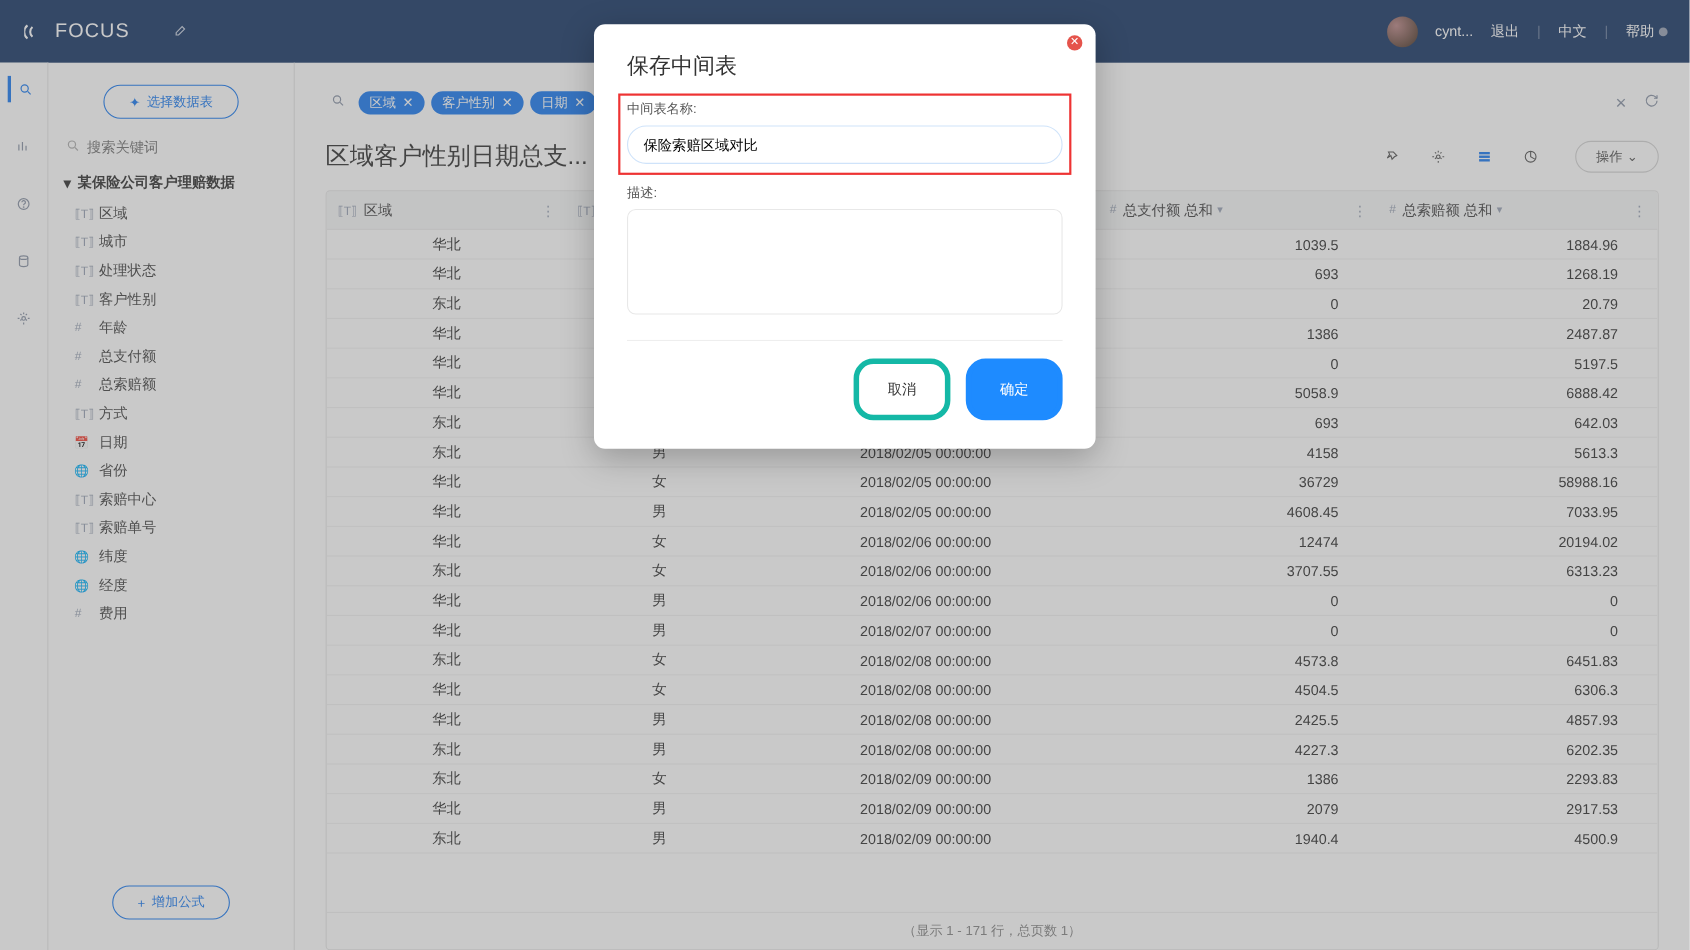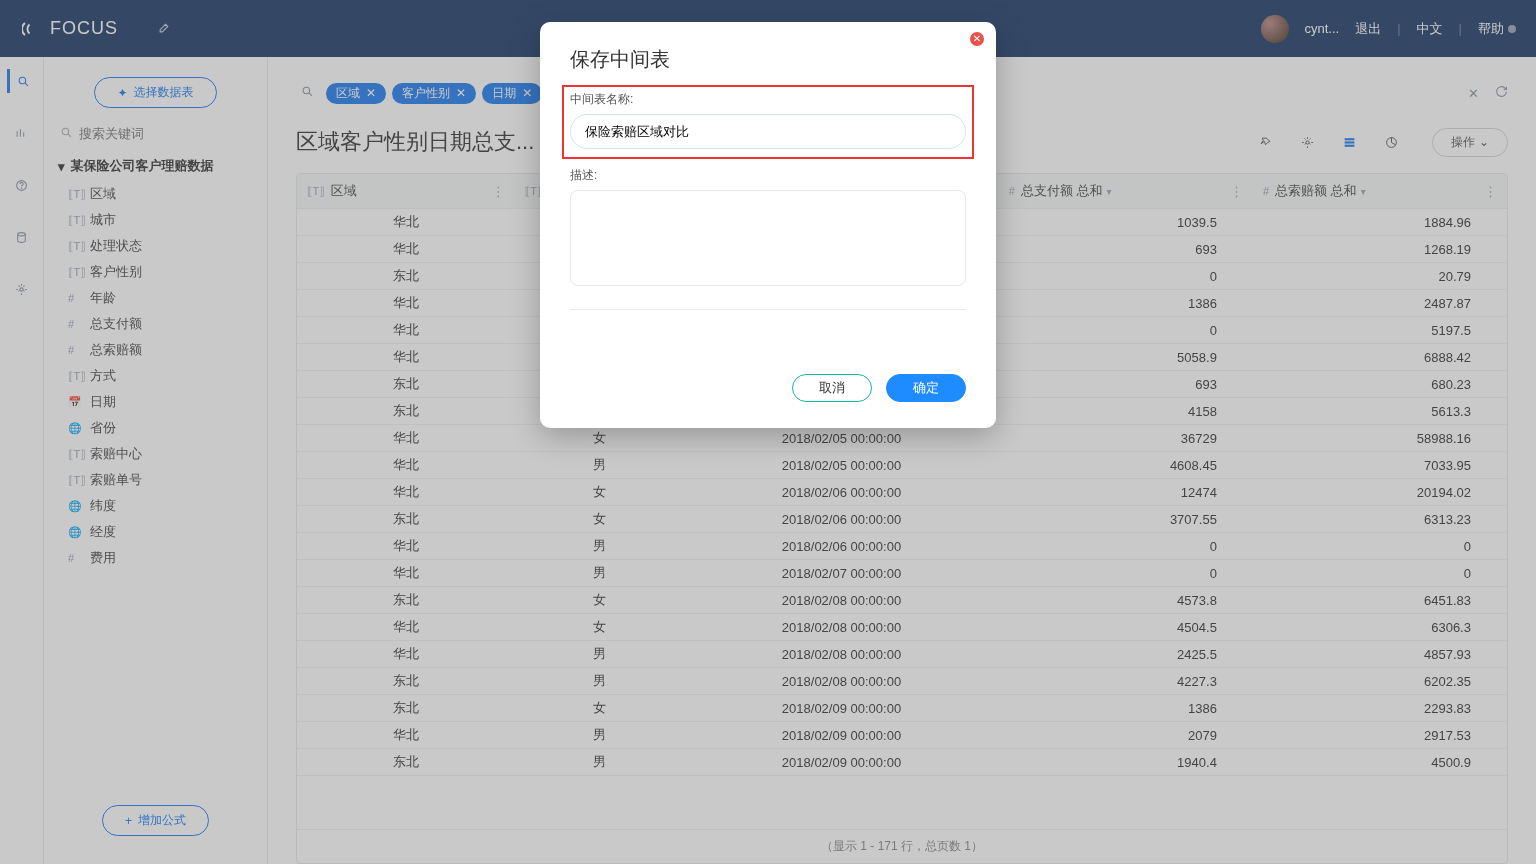--- a/index.html
+++ b/index.html
@@ -57,21 +57,21 @@
 .overlay { position:absolute; inset:0; background:rgba(100,100,100,0.35); display:flex; align-items:flex-start; justify-content:center; }
 .modal { margin-top:22px; width:456px; background:#fff; border-radius:10px; box-shadow:0 8px 30px rgba(0,0,0,0.25); padding:24px 30px 26px; position:relative;}
 .modal .close { position:absolute; top:10px; right:12px; width:14px; height:14px; border-radius:50%; background:#e5534b; color:#fff; font-size:10px; line-height:14px; text-align:center; cursor:pointer;}
 .modal h2 { font-size:20px; font-weight:500; margin-bottom:18px;}
 .modal label { font-size:12px; color:#555; display:block; margin-bottom:6px;}
 .field-group { border:2px solid #e33; padding:4px 6px 8px; margin:-6px -8px 8px;}
 .field-group .modal-input { width:100%; border:1px solid #cfe3fa; border-radius:18px; padding:9px 14px; font-size:13px; outline:none;}
 .modal textarea { width:100%; height:96px; border:1px solid #e8e8e8; border-radius:8px; padding:10px; resize:none; outline:none; font-size:13px;}
 .modal hr { border:none; border-top:1px solid #eee; margin:20px 0 16px;}
 .modal .actions { display:flex; justify-content:flex-end; gap:14px;}
-.btn { border-radius:18px; padding:4px 26px; font-size:13px; cursor:pointer; border:1px solid #14b8a6; background:#fff;margin-top:48px;}
+.btn { border-radius:18px; padding:14px 26px; font-size:13px; cursor:pointer; border:5px solid #14b8a6; background:#fff;}
 .btn.primary { background:#1e8bff; color:#fff; border-color:#1e8bff;}
 svg { width:1em; height:1em; }
 </style>
 </head>
 <body>
 
 <div class="app">
   <div class="topbar">
     <div class="logo">
       <span class="logo-icon">
@@ -351,21 +351,21 @@
               <div class="td col-gender">女</div>
               <div class="td col-date">2018/02/03 00:00:00</div>
               <div class="td col-pay">5058.9</div>
               <div class="td col-claim">6888.42</div>
             </div>
             <div class="tr">
               <div class="td col-region">东北</div>
               <div class="td col-gender">女</div>
               <div class="td col-date">2018/02/03 00:00:00</div>
               <div class="td col-pay">693</div>
-              <div class="td col-claim">680.23</div>
+              <div class="td col-claim">642.03</div>
             </div>
             <div class="tr">
               <div class="td col-region">东北</div>
               <div class="td col-gender">男</div>
               <div class="td col-date">2018/02/05 00:00:00</div>
               <div class="td col-pay">4158</div>
               <div class="td col-claim">5613.3</div>
             </div>
             <div class="tr">
               <div class="td col-region">华北</div>

